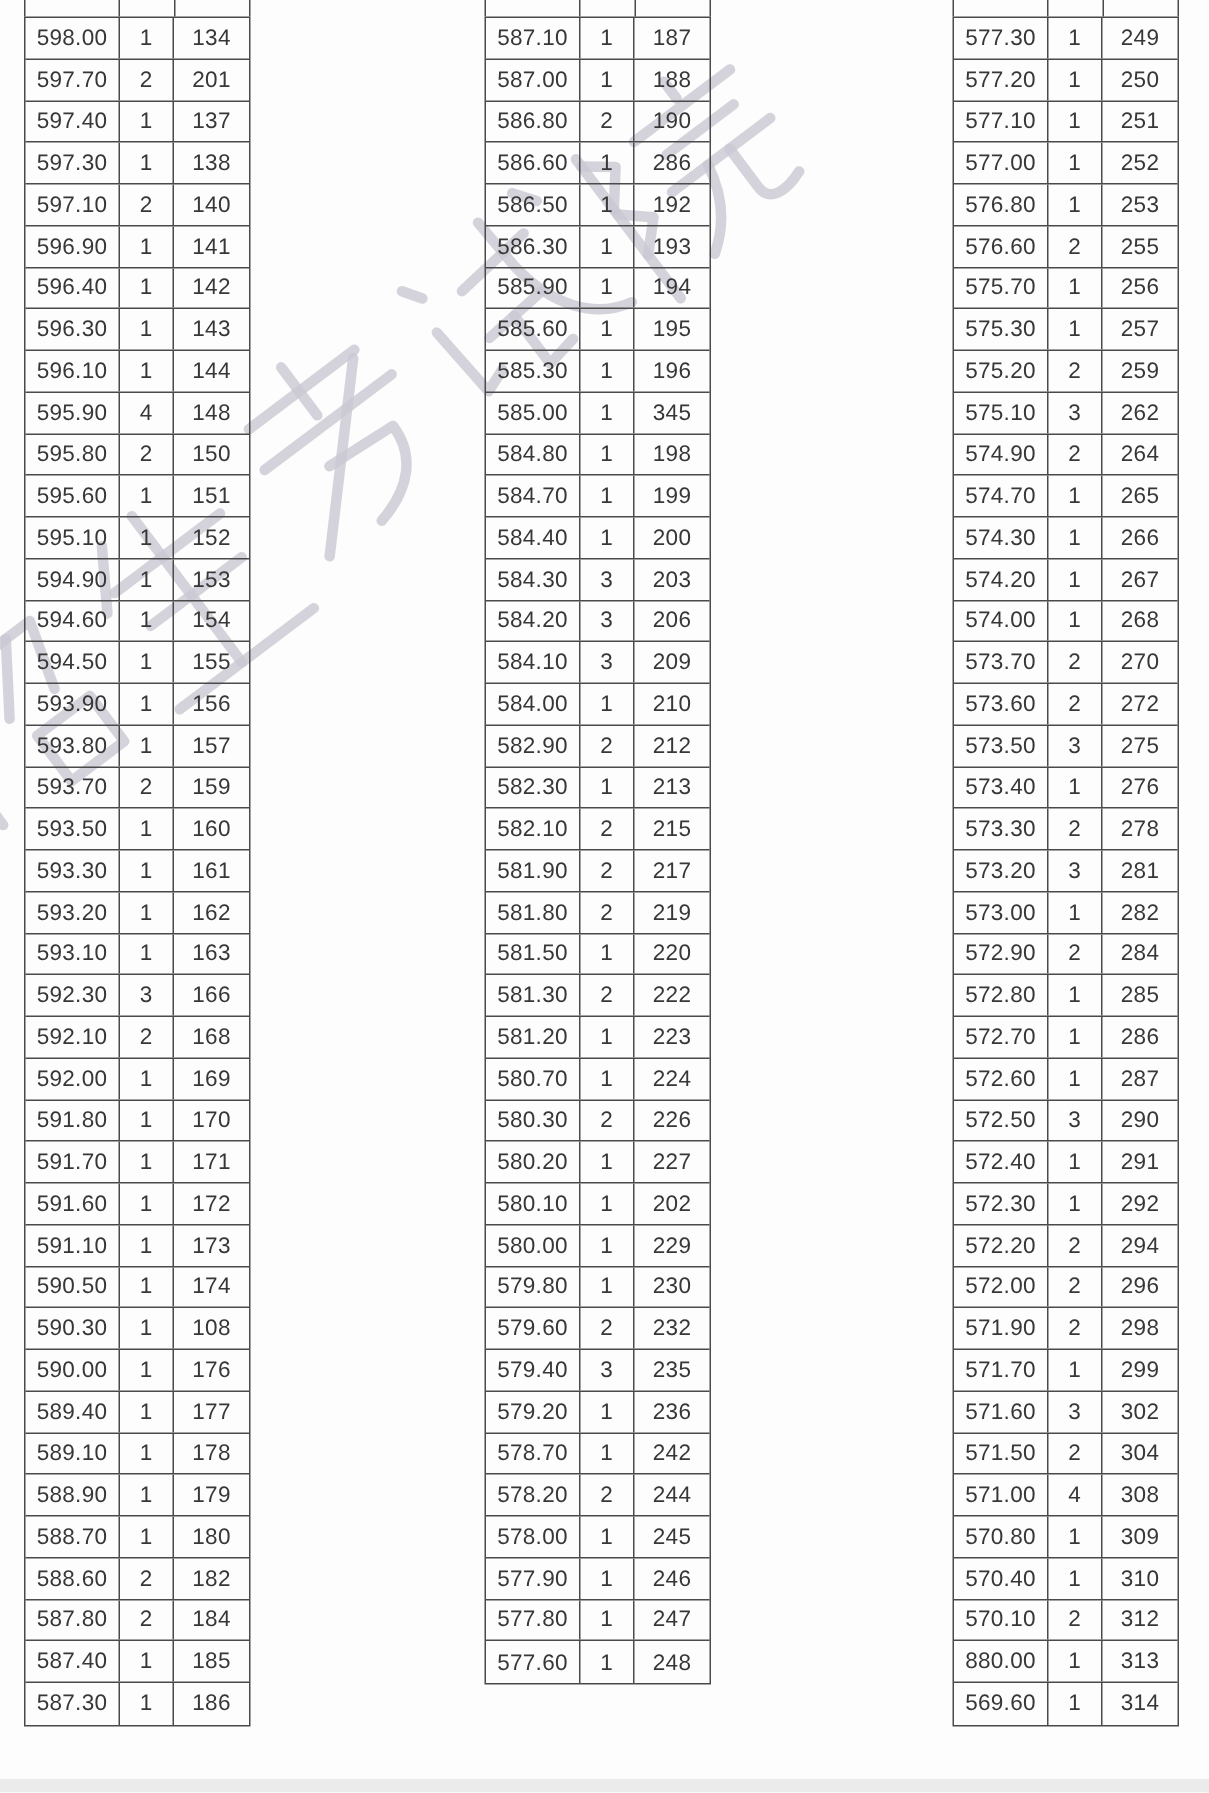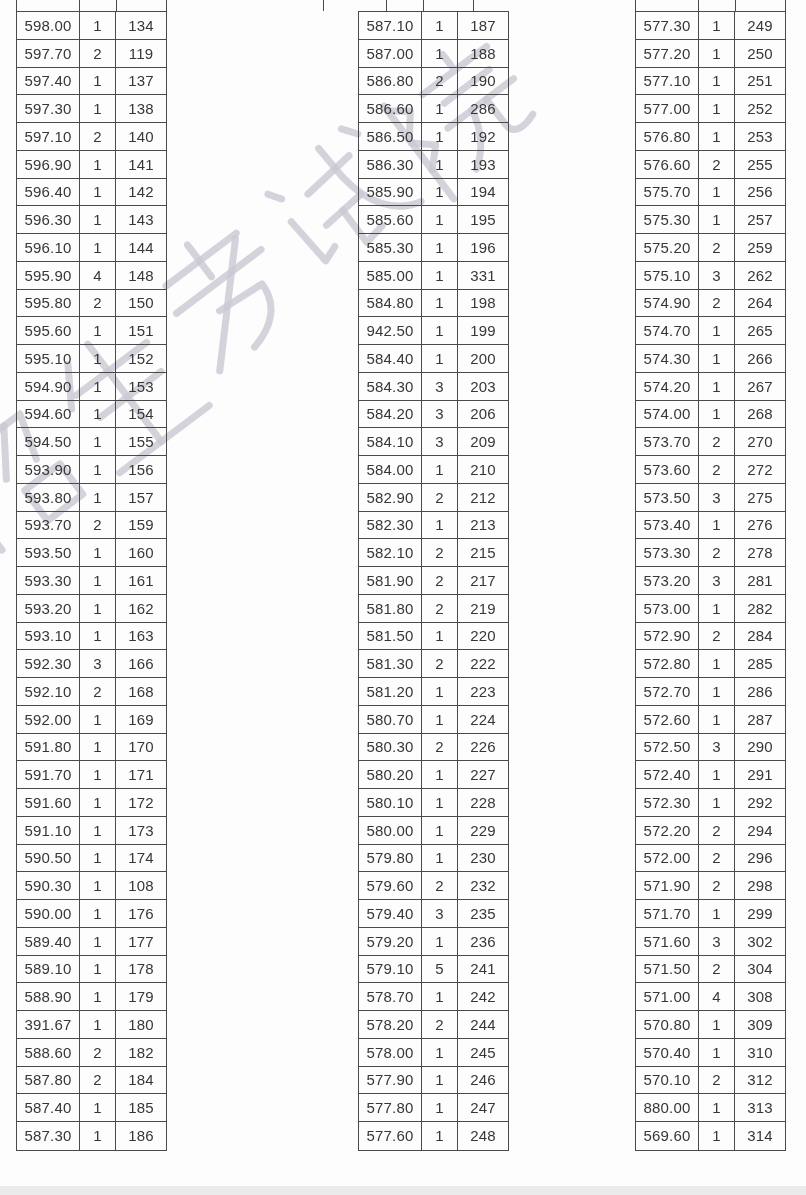--- a/index.html
+++ b/index.html
@@ -100,21 +100,21 @@
   <div class="bottom-strip"></div>
 <div class="score-table" style="left: 16px;">
       <div class="t-row">
         <div class="t-cell c0">598.00</div>
         <div class="t-cell c1">1</div>
         <div class="t-cell c2">134</div>
       </div>
       <div class="t-row">
         <div class="t-cell c0">597.70</div>
         <div class="t-cell c1">2</div>
-        <div class="t-cell c2">119</div>
+        <div class="t-cell c2">201</div>
       </div>
       <div class="t-row">
         <div class="t-cell c0">597.40</div>
         <div class="t-cell c1">1</div>
         <div class="t-cell c2">137</div>
       </div>
       <div class="t-row">
         <div class="t-cell c0">597.30</div>
         <div class="t-cell c1">1</div>
         <div class="t-cell c2">138</div>
@@ -273,21 +273,21 @@
         <div class="t-cell c0">589.10</div>
         <div class="t-cell c1">1</div>
         <div class="t-cell c2">178</div>
       </div>
       <div class="t-row">
         <div class="t-cell c0">588.90</div>
         <div class="t-cell c1">1</div>
         <div class="t-cell c2">179</div>
       </div>
       <div class="t-row">
-        <div class="t-cell c0">391.67</div>
+        <div class="t-cell c0">588.70</div>
         <div class="t-cell c1">1</div>
         <div class="t-cell c2">180</div>
       </div>
       <div class="t-row">
         <div class="t-cell c0">588.60</div>
         <div class="t-cell c1">2</div>
         <div class="t-cell c2">182</div>
       </div>
       <div class="t-row">
         <div class="t-cell c0">587.80</div>
@@ -302,21 +302,21 @@
       <div class="t-row">
         <div class="t-cell c0">587.30</div>
         <div class="t-cell c1">1</div>
         <div class="t-cell c2">186</div>
       </div>
     </div>
     <div class="stub" style="left: 16px;"></div>
     <div class="stub" style="left: 79px;"></div>
     <div class="stub" style="left: 116px;"></div>
     <div class="stub" style="left: 166px;"></div>
-    <div class="score-table" style="left: 323px; margin-left: 35px;">
+    <div class="score-table" style="left: 323px;">
       <div class="t-row">
         <div class="t-cell c0">587.10</div>
         <div class="t-cell c1">1</div>
         <div class="t-cell c2">187</div>
       </div>
       <div class="t-row">
         <div class="t-cell c0">587.00</div>
         <div class="t-cell c1">1</div>
         <div class="t-cell c2">188</div>
       </div>
@@ -351,29 +351,29 @@
         <div class="t-cell c2">195</div>
       </div>
       <div class="t-row">
         <div class="t-cell c0">585.30</div>
         <div class="t-cell c1">1</div>
         <div class="t-cell c2">196</div>
       </div>
       <div class="t-row">
         <div class="t-cell c0">585.00</div>
         <div class="t-cell c1">1</div>
-        <div class="t-cell c2">331</div>
+        <div class="t-cell c2">345</div>
       </div>
       <div class="t-row">
         <div class="t-cell c0">584.80</div>
         <div class="t-cell c1">1</div>
         <div class="t-cell c2">198</div>
       </div>
       <div class="t-row">
-        <div class="t-cell c0">942.50</div>
+        <div class="t-cell c0">584.70</div>
         <div class="t-cell c1">1</div>
         <div class="t-cell c2">199</div>
       </div>
       <div class="t-row">
         <div class="t-cell c0">584.40</div>
         <div class="t-cell c1">1</div>
         <div class="t-cell c2">200</div>
       </div>
       <div class="t-row">
         <div class="t-cell c0">584.30</div>
@@ -446,21 +446,21 @@
         <div class="t-cell c2">226</div>
       </div>
       <div class="t-row">
         <div class="t-cell c0">580.20</div>
         <div class="t-cell c1">1</div>
         <div class="t-cell c2">227</div>
       </div>
       <div class="t-row">
         <div class="t-cell c0">580.10</div>
         <div class="t-cell c1">1</div>
-        <div class="t-cell c2">228</div>
+        <div class="t-cell c2">202</div>
       </div>
       <div class="t-row">
         <div class="t-cell c0">580.00</div>
         <div class="t-cell c1">1</div>
         <div class="t-cell c2">229</div>
       </div>
       <div class="t-row">
         <div class="t-cell c0">579.80</div>
         <div class="t-cell c1">1</div>
         <div class="t-cell c2">230</div>
@@ -472,25 +472,20 @@
       </div>
       <div class="t-row">
         <div class="t-cell c0">579.40</div>
         <div class="t-cell c1">3</div>
         <div class="t-cell c2">235</div>
       </div>
       <div class="t-row">
         <div class="t-cell c0">579.20</div>
         <div class="t-cell c1">1</div>
         <div class="t-cell c2">236</div>
-      </div>
-      <div class="t-row">
-        <div class="t-cell c0">579.10</div>
-        <div class="t-cell c1">5</div>
-        <div class="t-cell c2">241</div>
       </div>
       <div class="t-row">
         <div class="t-cell c0">578.70</div>
         <div class="t-cell c1">1</div>
         <div class="t-cell c2">242</div>
       </div>
       <div class="t-row">
         <div class="t-cell c0">578.20</div>
         <div class="t-cell c1">2</div>
         <div class="t-cell c2">244</div>

